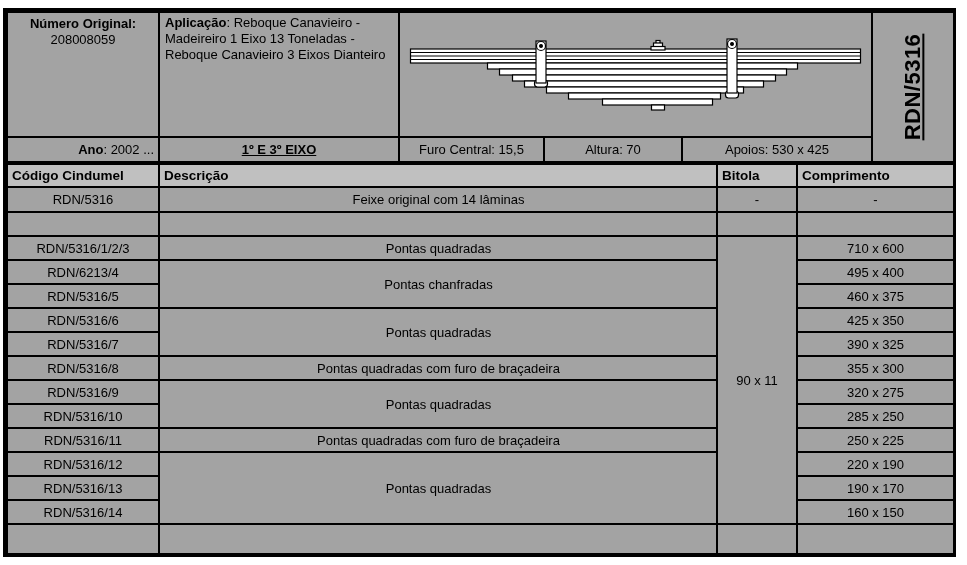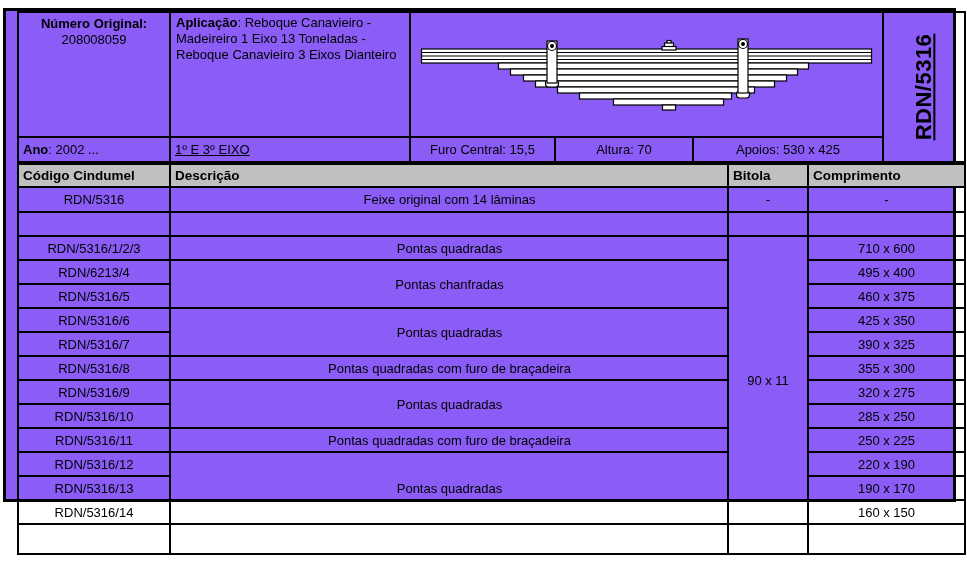--- a/index.html
+++ b/index.html
@@ -3,22 +3,22 @@
 <meta charset="utf-8">
 <style>
   * { box-sizing: border-box; }
   html,body { margin:0; padding:0; }
   body {
     width:967px; height:565px; background:#ffffff; position:relative;
     font-family:"Liberation Sans", sans-serif; color:#000;
     -webkit-font-smoothing:antialiased;
   }
   .sheet {
-    position:absolute; left:3px; top:8px; width:953px; height:494px;
-    border:3px solid #000; background:#8b5cf6;padding-left:11px;
+    position:absolute; left:3px; top:8px; width:953px; height:549px;
+    border:3px solid #000; background:#a3a3a3;
   }
   table { border-collapse:collapse; table-layout:fixed; width:100%; }
   td {
     border:2px solid #000; font-size:13px; padding:0 4px;
     overflow:hidden; vertical-align:middle;
   }
   
   .top-table td { height:25px; }
   .row-main td { height:125px; }
   .cell-numero { text-align:center; vertical-align:top; padding-top:3px; line-height:1.25; }
@@ -27,23 +27,23 @@
   .cell-aplicacao .lbl { font-weight:bold;text-align:right; }
   .cell-drawing { padding:0; vertical-align:top; }
   .cell-drawing svg { display:block; width:100%; height:123px; }
   .cell-code { text-align:center; padding:0; }
   .vwrap { display:flex; align-items:center; justify-content:center; height:146px; }
   .vtext {
     transform:rotate(-90deg); transform-origin:center;
     font-weight:bold; font-size:22px; letter-spacing:0.5px;
     text-decoration:underline; white-space:nowrap;
   }
-  .cell-ano { text-align:left; }
+  .cell-ano { text-align:right; }
   .cell-ano .lbl { font-weight:bold; }
-  .cell-eixo { font-weight:normal; text-decoration:underline; }
+  .cell-eixo { text-align:center; font-weight:bold; text-decoration:underline; }
   .cell-dim { text-align:center; }
   
   .main-table .th {
     background:var(--header-bg, #c0c0c0); font-weight:bold; text-align:left;
     height:23px; font-size:13.5px;
   }
   .main-table td { height:24px; }
   .main-table tr.r-first td { height:25px; }
   .main-table tr.r-last td { height:30px; }
   .td-codigo { text-align:center; }

